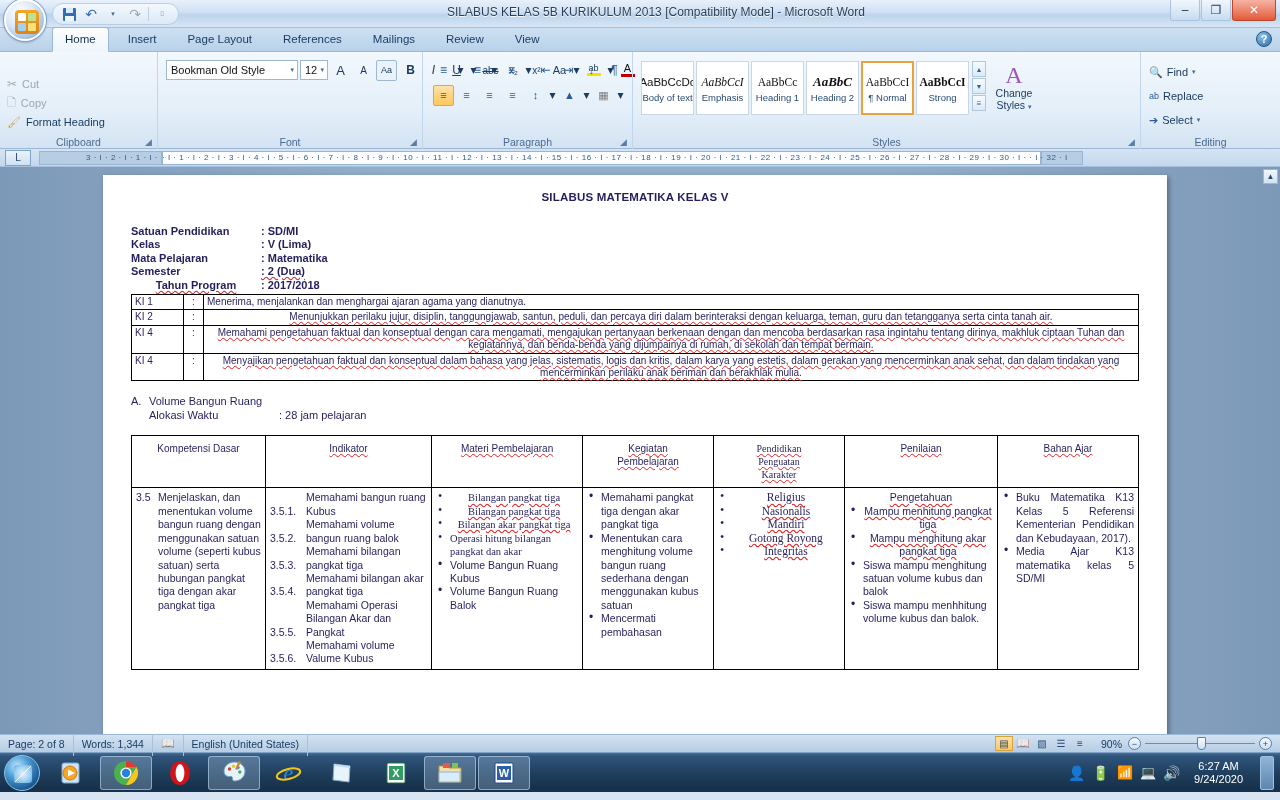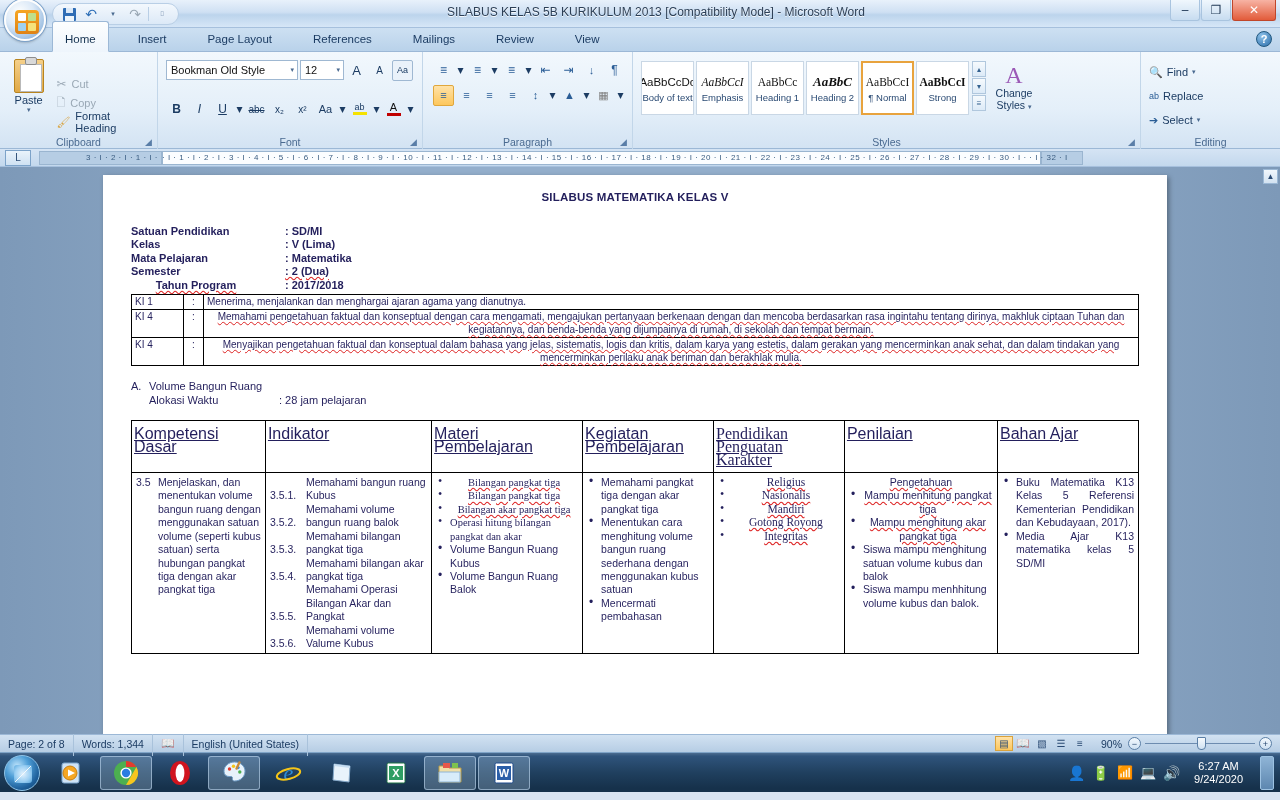--- a/index.html
+++ b/index.html
@@ -87,21 +87,21 @@
   
   .tabstrip {
     height: 24px; position: relative;
     background: linear-gradient(to bottom, #cde0f2, #b9d2ea);
     padding-left: 52px;
     display: flex; align-items: flex-end;
     border-bottom: 1px solid #9cb8d6;
   }
   .tab {
     font-size: 11.5px; color: #1c3c63;
-    padding: 9px 12px 4px; margin-right: 17px;
+    padding: 3px 12px 4px; margin-right: 7px;
     line-height: 16px; border-radius: 3px 3px 0 0;
     cursor: default;
   }
   .tab.active {
     background: linear-gradient(to bottom, #fdfefe, #eef5fc);
     border: 1px solid #9cb8d6; border-bottom-color: #eef5fc;
     color: #14314f; position: relative; top: 1px;
   }
   .help-q {
     position:absolute; right:8px; top:3px;
@@ -229,42 +229,42 @@
   .scroll-up {
     position:absolute; right:2px; top:2px; width:15px; height:15px;
     background: linear-gradient(to bottom,#f1f7fc,#d2e2f1);
     border:1px solid #9bb8d5; font-size:8px; color:#2a4a73;
     display:flex; align-items:center; justify-content:center;
   }
 
   .doc-title { text-align:center; font-size:11.5px; font-weight:bold; letter-spacing:.2px; }
 
   .meta { margin-top:22px; font-size:11px; font-weight:bold; line-height:13.4px; }
-  .meta-row { display:flex;gap:24px; }
+  .meta-row { display:flex; }
   .meta-k { width:130px; }
   .meta-v { }
   .sq { text-decoration: underline; text-decoration-style: wavy; text-decoration-color:#d22;text-align:center; }
 
   .sec-label { margin-top:16px; font-size:10.5px; }
 
   table.ki { width:100%; border-collapse:collapse; margin-top:2px; }
   table.ki td { border:1px solid #000; padding:1px 3px; font-size:10px; line-height:12.4px; vertical-align:top; }
   table.ki td.c1 { width:52px; }
   table.ki td.c2 { width:20px; text-align:center; }
 
   .alo { margin-top:13px; font-size:11px; line-height:14px; }
   .alo-row { display:flex; }
   .alo-a { width:18px; }
   .alo-k { width:130px; }
 
   table.main { width:100%; border-collapse:collapse; margin-top:13px; table-layout:fixed; }
   table.main th, table.main td { border:1px solid #000; vertical-align:top; }
   table.main th {
-    font-weight:normal; font-size:16px; text-align:left;
-    padding:6px 2px; line-height:13px;text-decoration:underline;
+    font-weight:normal; font-size:10px; text-align:center;
+    padding:6px 2px; line-height:13px;
   }
   table.main td { padding:3px 4px; font-size:10.5px; line-height:13.4px; }
 
   .kd { display:flex; }
   .kd-n { width:22px; flex:none; }
   ol.ind { list-style:none; margin:0; padding:0; }
   ol.ind li { display:flex;align-items:flex-end; }
   ol.ind li span.n { width:36px; flex:none; }
   ul.bl { list-style:none; margin:0; padding:0; }
   ul.bl li { position:relative; padding-left:14px; margin-bottom:0; }
@@ -361,52 +361,47 @@
   <div class="tab">Mailings</div>
   <div class="tab">Review</div>
   <div class="tab">View</div>
   <div class="help-q">?</div>
 </div>
 
 <div class="ribbon">
 
   <div class="group" style="width:158px">
     <div class="grp-body">
-      <div class="paste-btn">
-        <div class="clip-ico"></div>
-        <div class="paste-lbl">Paste</div>
-        <div class="tiny-arrow">▾</div>
-      </div>
       <div class="clip-cmds">
         <div class="clip-cmd dim">
           <span style="font-size:12px">✂</span>
           <span>Cut</span>
         </div>
         <div class="clip-cmd dim">
           <span style="font-size:11px">🗋</span>
           <span>Copy</span>
         </div>
         <div class="clip-cmd on">
           <span style="font-size:11px;color:#d8a13a">🖌</span>
           <span>Format Heading</span>
         </div>
       </div>
     </div>
     <div class="group-label">Clipboard</div>
     <div class="grp-launcher">◢</div>
   </div>
 
   <div class="group" style="width:265px">
-    <div class="grp-body" style="flex-direction:column;gap:17px;padding-top:4px;padding-left:4px">
+    <div class="grp-body" style="flex-direction:row;gap:3px;padding-top:4px;padding-left:4px">
       <div class="row">
         <div class="combo" style="width:132px">
           <span>Bookman Old Style</span>
           <span class="tiny-arrow">▾</span>
         </div>
-        <div class="combo" style="width:44px">
+        <div class="combo" style="width:28px">
           <span>12</span>
           <span class="tiny-arrow">▾</span>
         </div>
         <div class="btn">
             <span style="font-size:13px">A</span>
           </div>
         <div class="btn">
             <span style="font-size:10px">A</span>
           </div>
         <div class="btn" style="border:1px solid #9fb8d2;background:#eaf2fa">
@@ -616,20 +611,25 @@
         </div>
     </div>
 
 
     <table class="ki">
       <tbody>
           <tr>
         <td class="c1">KI 1</td>
         <td class="c2">:</td>
         <td>Menerima, menjalankan dan menghargai ajaran agama yang dianutnya.</td>
+      </tr>
+      <tr>
+        <td class="c1">KI 2</td>
+        <td class="c2">:</td>
+        <td class="sq">Menunjukkan perilaku jujur, disiplin, tanggungjawab, santun, peduli, dan percaya diri dalam berinteraksi dengan keluarga, teman, guru dan tetangganya serta cinta tanah air.</td>
       </tr>
       <tr>
         <td class="c1">KI 4</td>
         <td class="c2">:</td>
         <td class="sq">Memahami pengetahuan faktual dan konseptual dengan cara mengamati, mengajukan pertanyaan berkenaan dengan dan mencoba berdasarkan rasa ingintahu tentang dirinya, makhluk ciptaan Tuhan dan kegiatannya, dan benda-benda yang dijumpainya di rumah, di sekolah dan tempat bermain.</td>
       </tr>
       <tr>
         <td class="c1">KI 4</td>
         <td class="c2">:</td>
         <td class="sq">Menyajikan pengetahuan faktual dan konseptual dalam bahasa yang jelas, sistematis, logis dan kritis, dalam karya yang estetis, dalam gerakan yang mencerminkan anak sehat, dan dalam tindakan yang mencerminkan perilaku anak beriman dan berakhlak mulia.</td>

